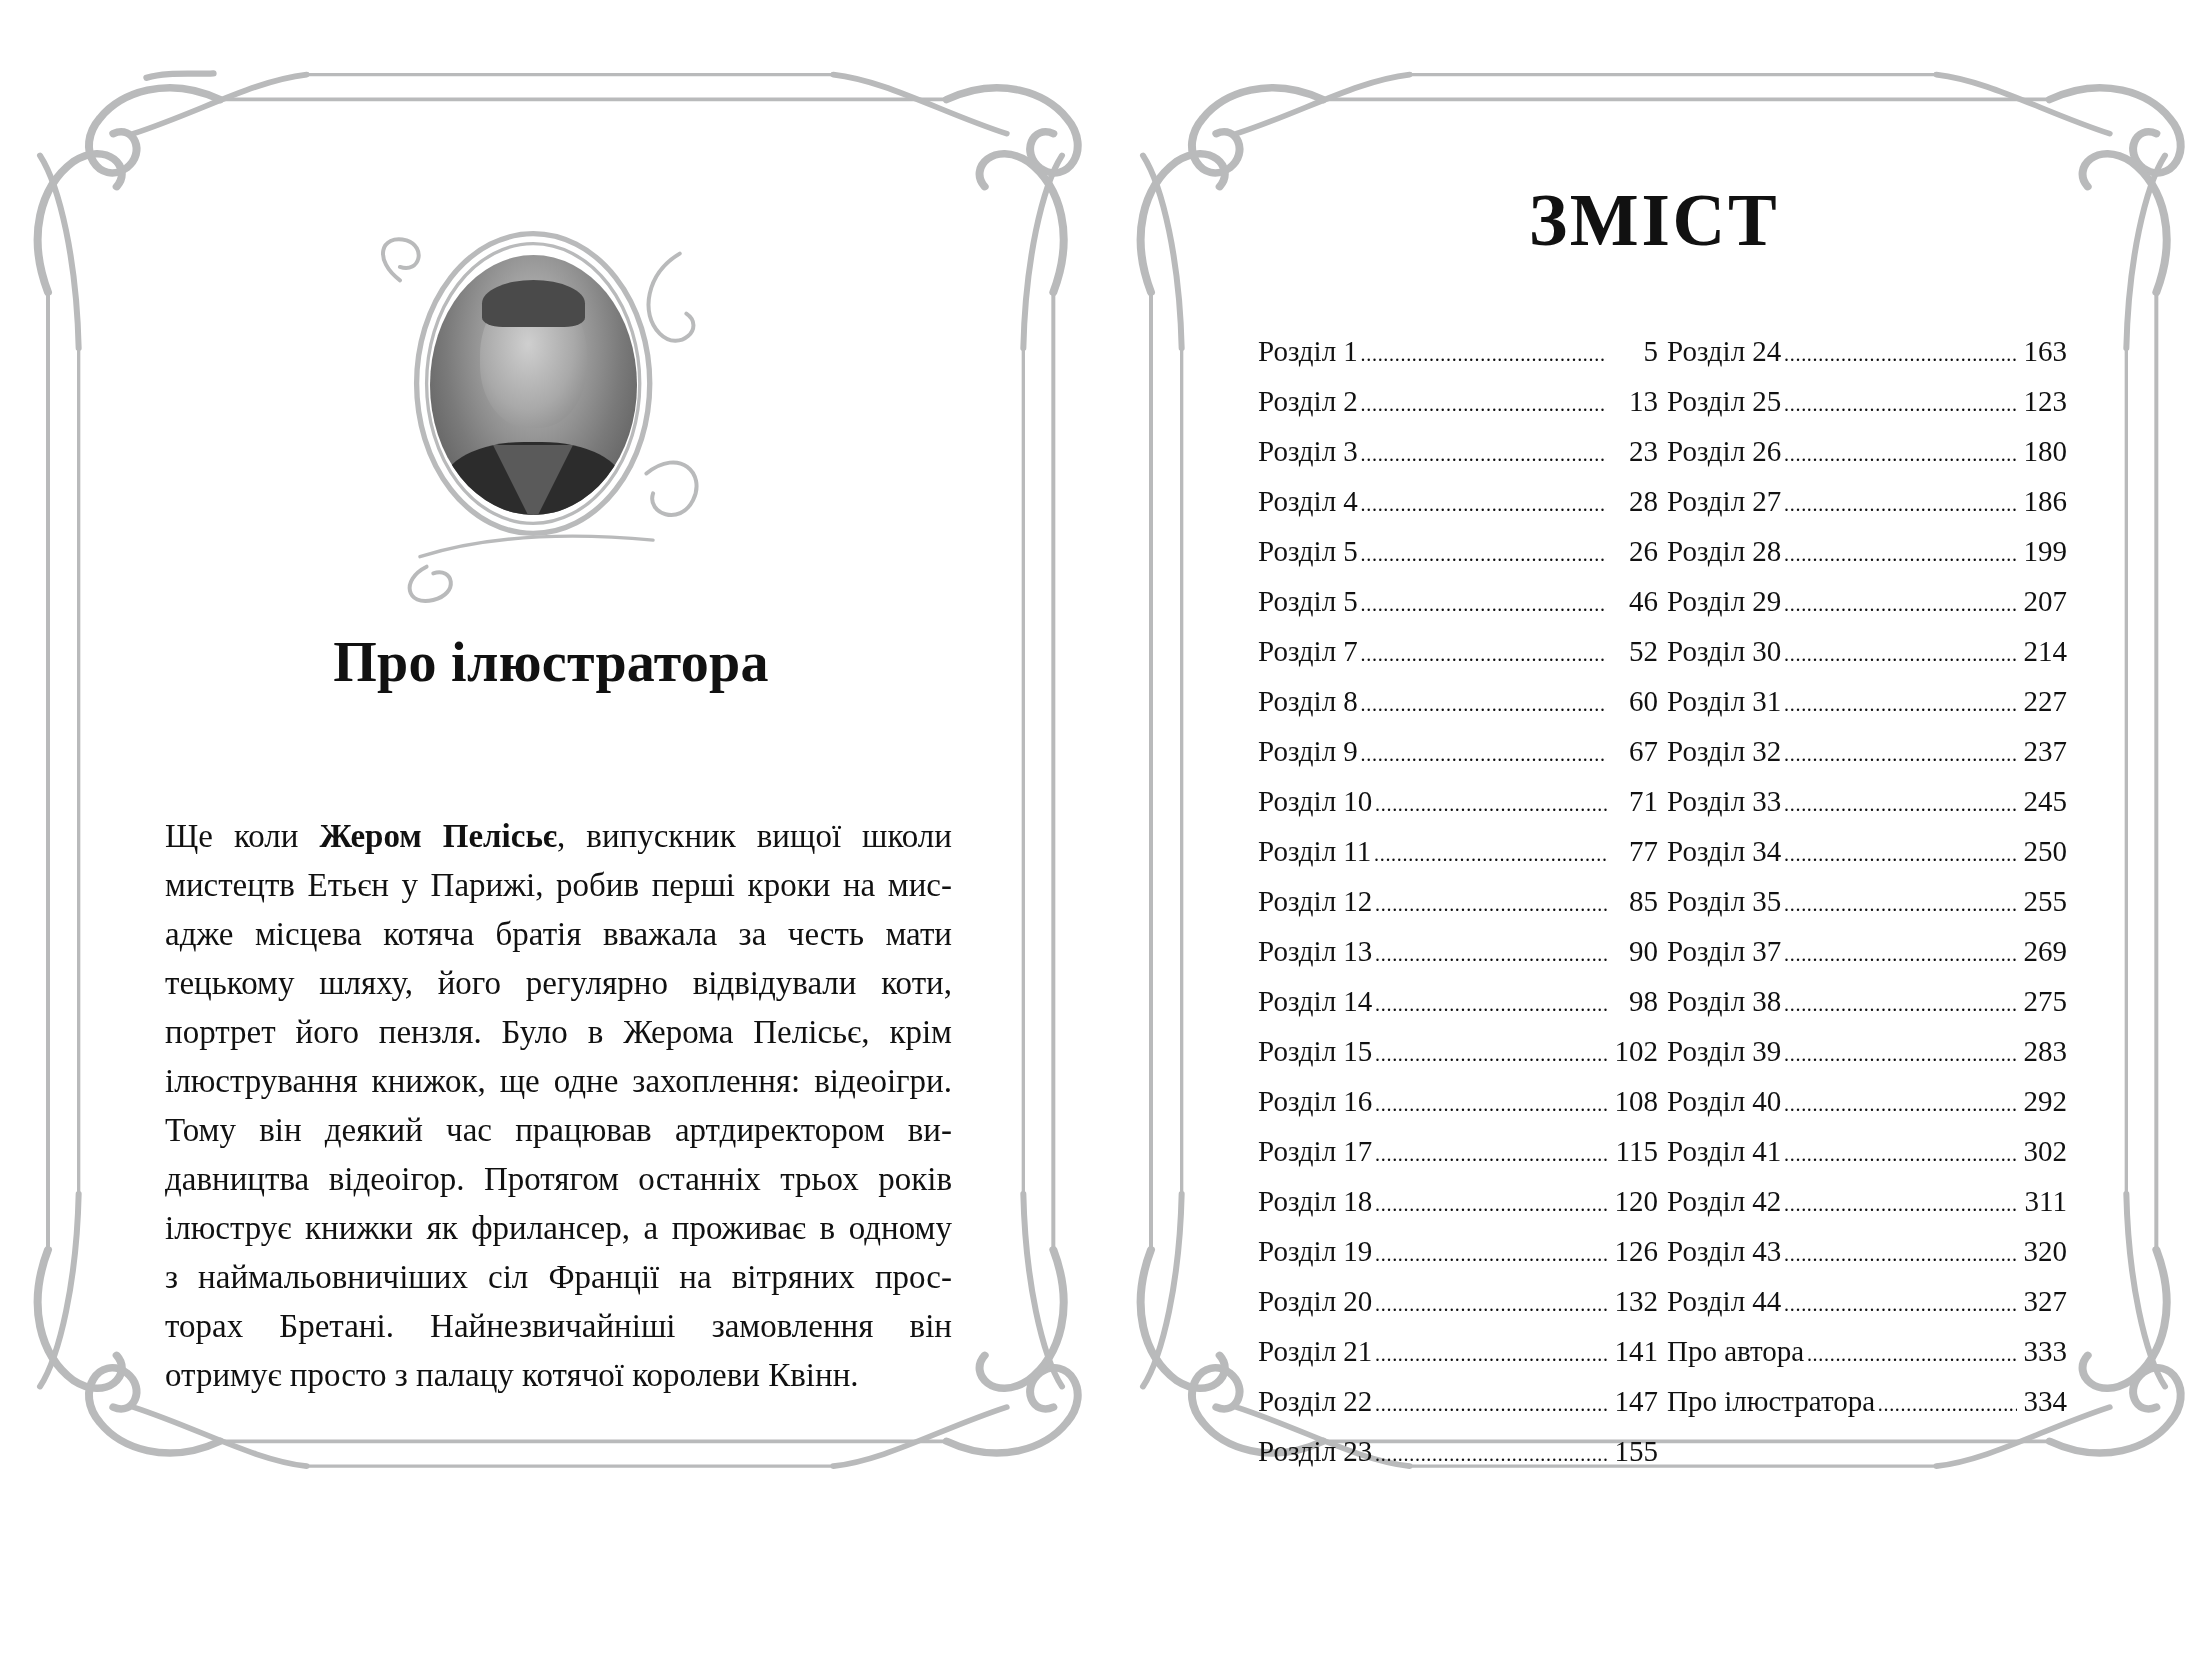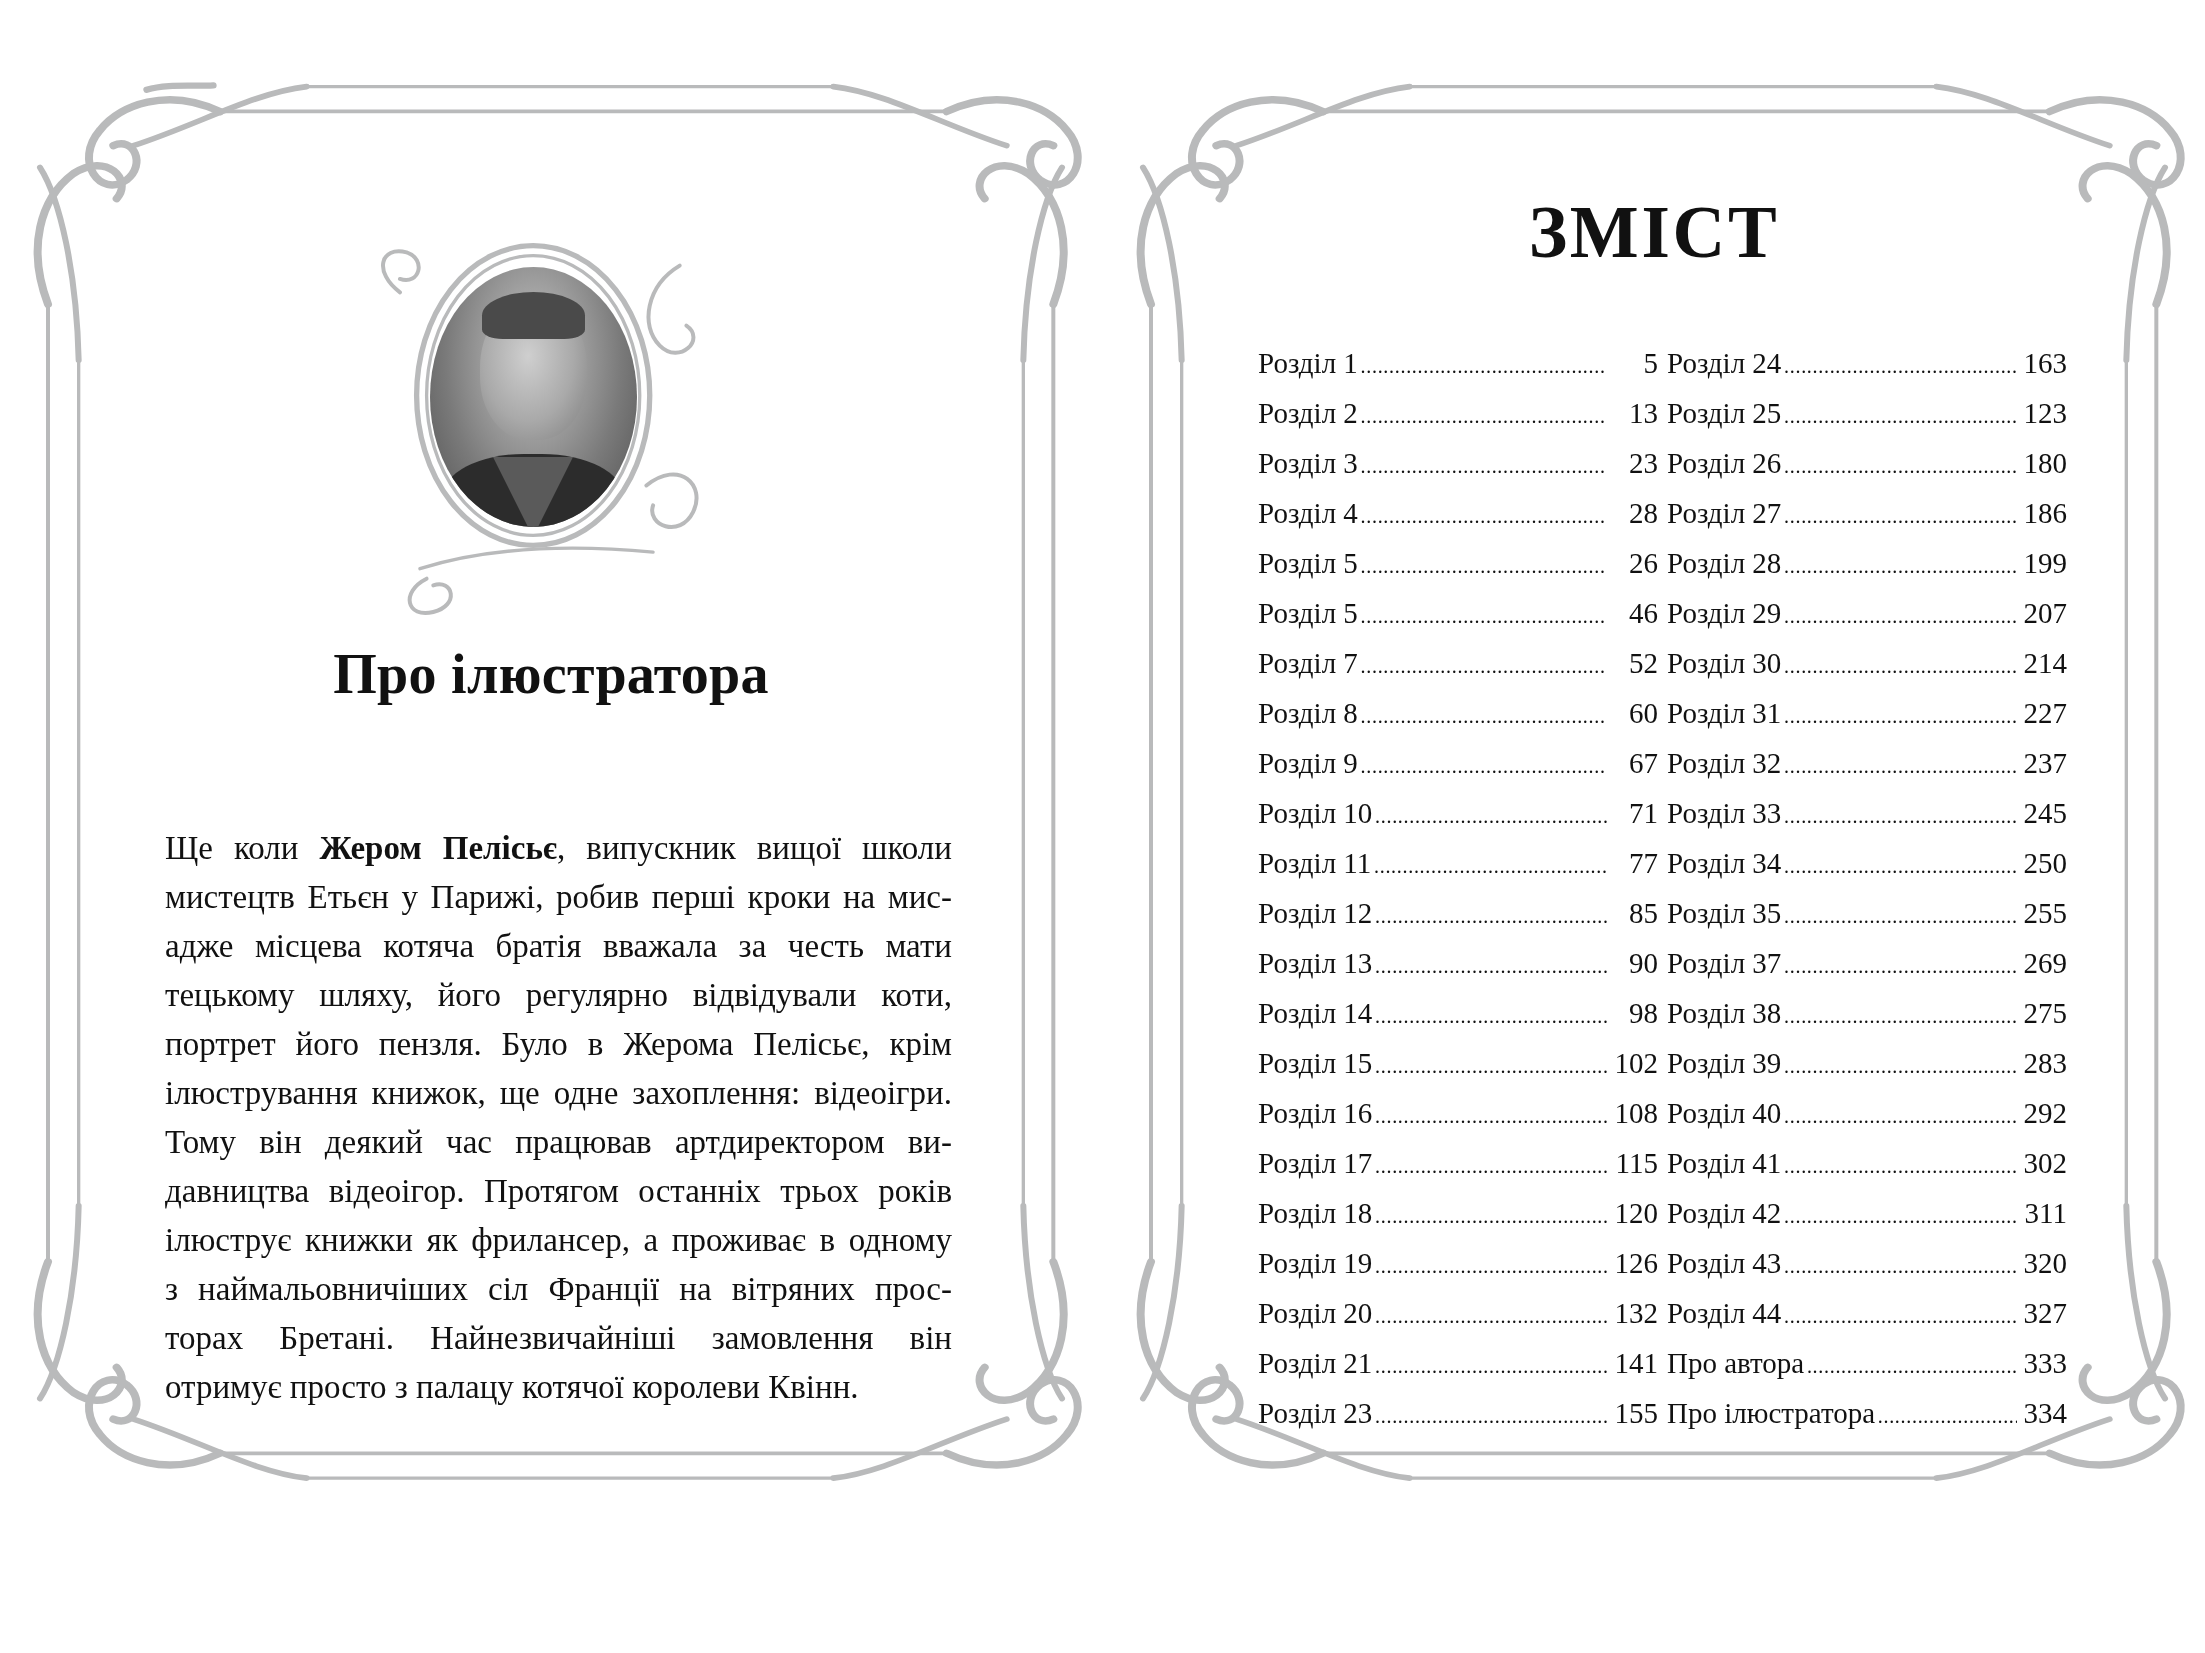--- a/index.html
+++ b/index.html
@@ -1,18 +1,18 @@
 <!DOCTYPE html>
 <html style="font-size:10.7px"><head>
 <meta charset="utf-8">
 <style>
   html, body { margin:0; padding:0; background:#ffffff; }
   body { width:2205px; height:1654px; position:relative; overflow:hidden;
          font-family:"Liberation Serif","DejaVu Serif",serif; color:#111; }
-  .page { position:absolute; top:12px; height:1542px; width:1102px; }
+  .page { position:absolute; top:0; height:1542px; width:1102px; }
   .page.left { left:0; }
   .page.right { left:1103px; }
   .frame { position:absolute; left:0; top:0; width:100%; height:100%; pointer-events:none; }
   .frame svg { width:100%; height:100%; display:block; }
 
   
   .portrait-wrap { position:absolute; left:360px; top:220px; width:373px; height:387px; }
   .portrait-wrap svg { position:absolute; left:0; top:0; width:100%; height:100%; }
   .portrait { position:absolute; left:70px; top:35px; width:207px; height:260px; border-radius:50%;
               overflow:hidden;
@@ -263,20 +263,25 @@
         <span class="lbl">Розділ 20</span>
         <span class="dots"></span>
         <span class="pg">132</span>
       </div>
       <div class="toc-row">
         <span class="lbl">Розділ 21</span>
         <span class="dots"></span>
         <span class="pg">141</span>
       </div>
       <div class="toc-row">
+        <span class="lbl">Розділ 22</span>
+        <span class="dots"></span>
+        <span class="pg">147</span>
+      </div>
+      <div class="toc-row">
         <span class="lbl">Розділ 23</span>
         <span class="dots"></span>
         <span class="pg">155</span>
       </div>
     </div>
   <div class="toc-col c2" id="toc-right">
       <div class="toc-row">
         <span class="lbl">Розділ 24</span>
         <span class="dots"></span>
         <span class="pg">163</span>

